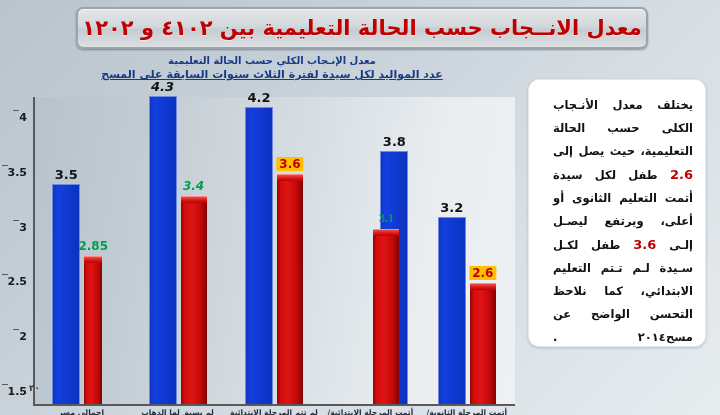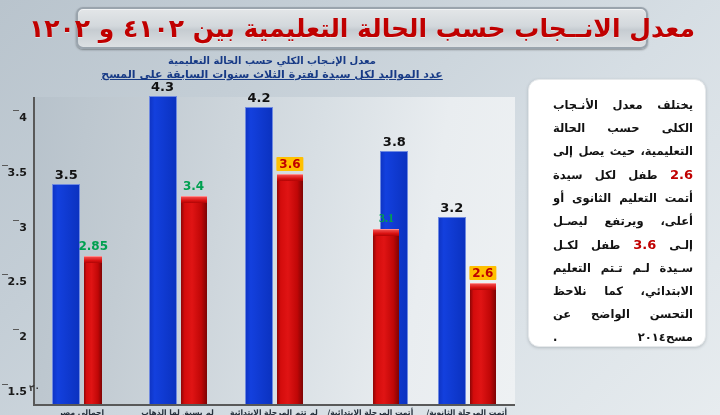--- a/index.html
+++ b/index.html
@@ -14,21 +14,21 @@
   
   .title-bar{
     position:absolute;left:76px;top:7px;width:568px;height:38px;
     border:2px solid #9aa4ad;border-radius:7px;
     background:linear-gradient(180deg,#e3e6e8 0%,#d3d8dc 45%,#c6ccd1 55%,#dce0e3 100%);
     box-shadow:0 1px 2px rgba(0,0,0,.35), inset 0 1px 0 #f2f4f5;
     display:flex;align-items:center;justify-content:center;
   }
   .title-text{
     direction:rtl;unicode-bidi:bidi-override;
-    color:#c00000;font-weight:bold;font-size:25px;letter-spacing:.5px;
+    color:#c00000;font-weight:bold;font-size:21px;letter-spacing:.5px;
     text-shadow:0 1px 0 rgba(255,255,255,.45);
     white-space:nowrap;
     text-align:right;
   }
 
   
   .chart-wrap{position:absolute;left:0;top:52px;width:520px;height:345px;}
   .chart-subtitle{
     position:absolute;left:12px;top:2px;width:520px;text-align:center;
     direction:rtl;color:#173a86;font-weight:bold;font-size:10px;line-height:14px;
@@ -114,21 +114,21 @@
 
     <div class="bars" id="bars-layer">
         <div class="group" style="left: 0px; width: 96.4px;">
           <div class="bar blue" style="width: 26px; height: 219.286px; left: 19.2px;">
             <span class="dlabel black">3.5</span>
           </div>
           <div class="bar red" style="width: 18px; height: 148.018px; left: 51.2px;">
             <span class="dlabel green">2.85</span>
           </div>
         </div>
-        <div class="group" style="left: 96.4px; width: 96.4px;">
+        <div class="group" style="left: 96.4px; width: 96.4px; font-style: italic;">
           <div class="bar blue" style="width: 26px; height: 307px; left: 19.2px;">
             <span class="dlabel black">4.3</span>
           </div>
           <div class="bar red" style="width: 26px; height: 208.321px; left: 51.2px;">
             <span class="dlabel green">3.4</span>
           </div>
         </div>
         <div class="group" style="left: 192.8px; width: 96.4px;">
           <div class="bar blue" style="width: 26px; height: 296.036px; left: 19.2px;">
             <span class="dlabel black">4.2</span>

